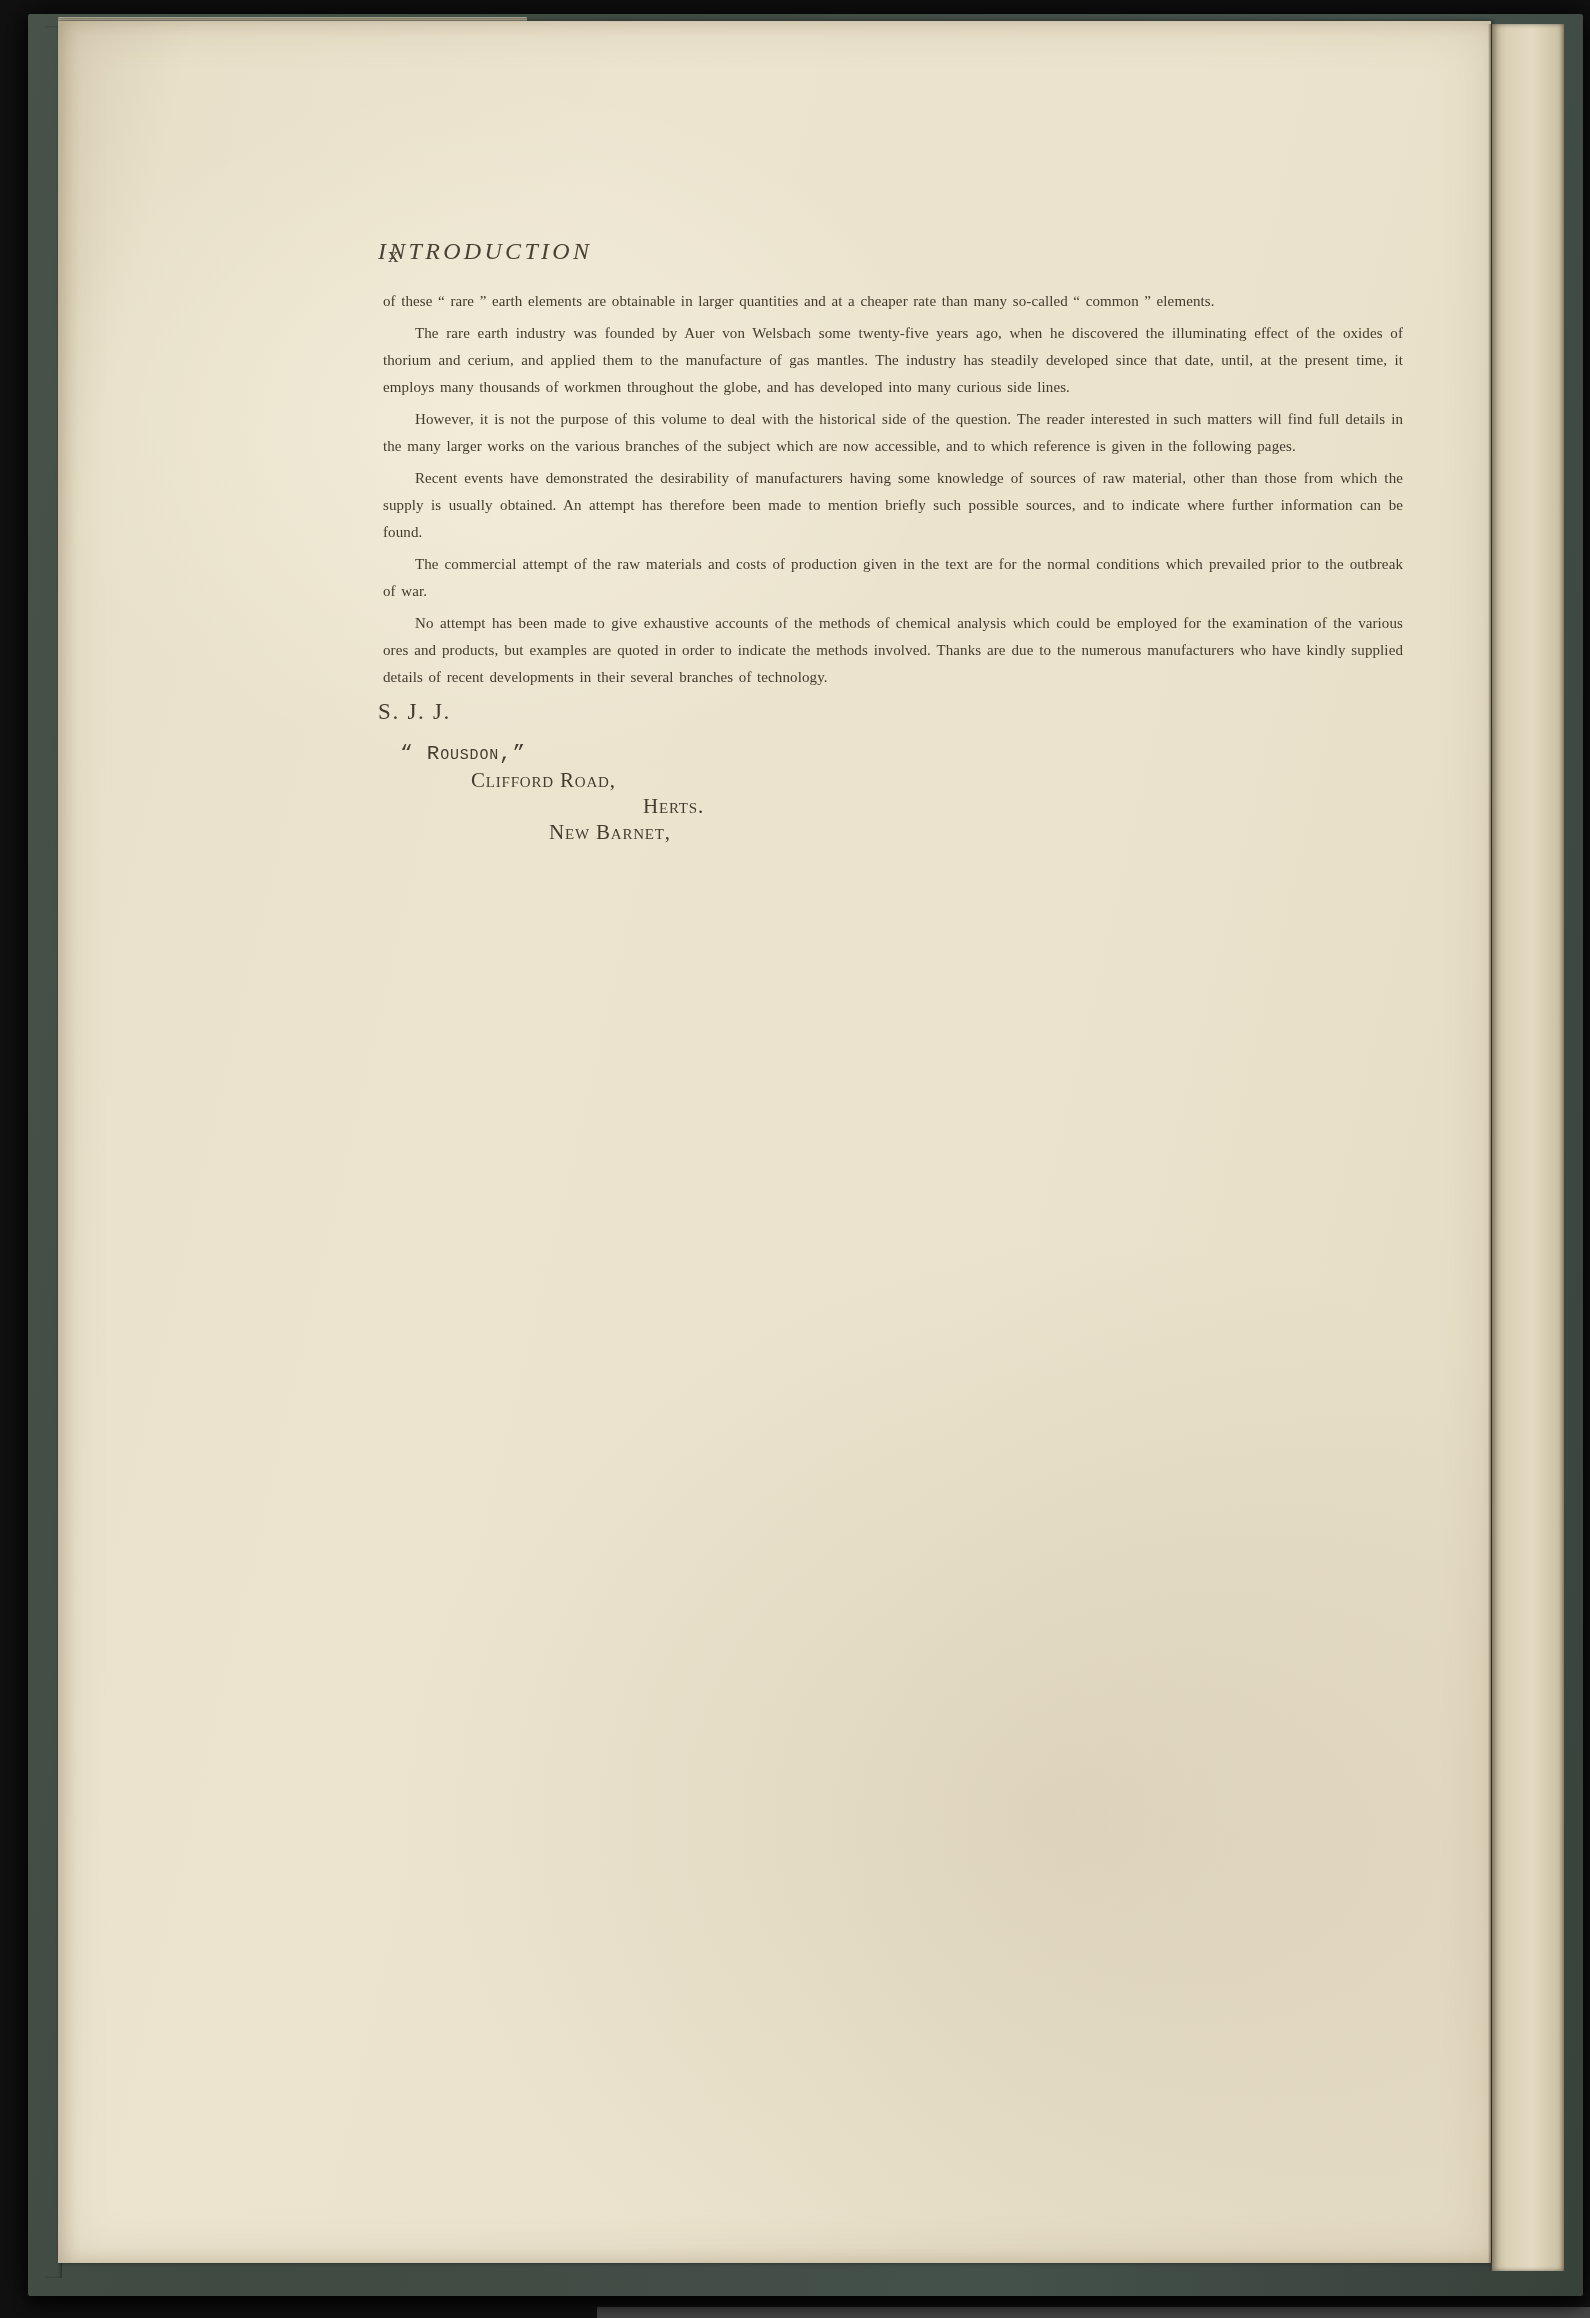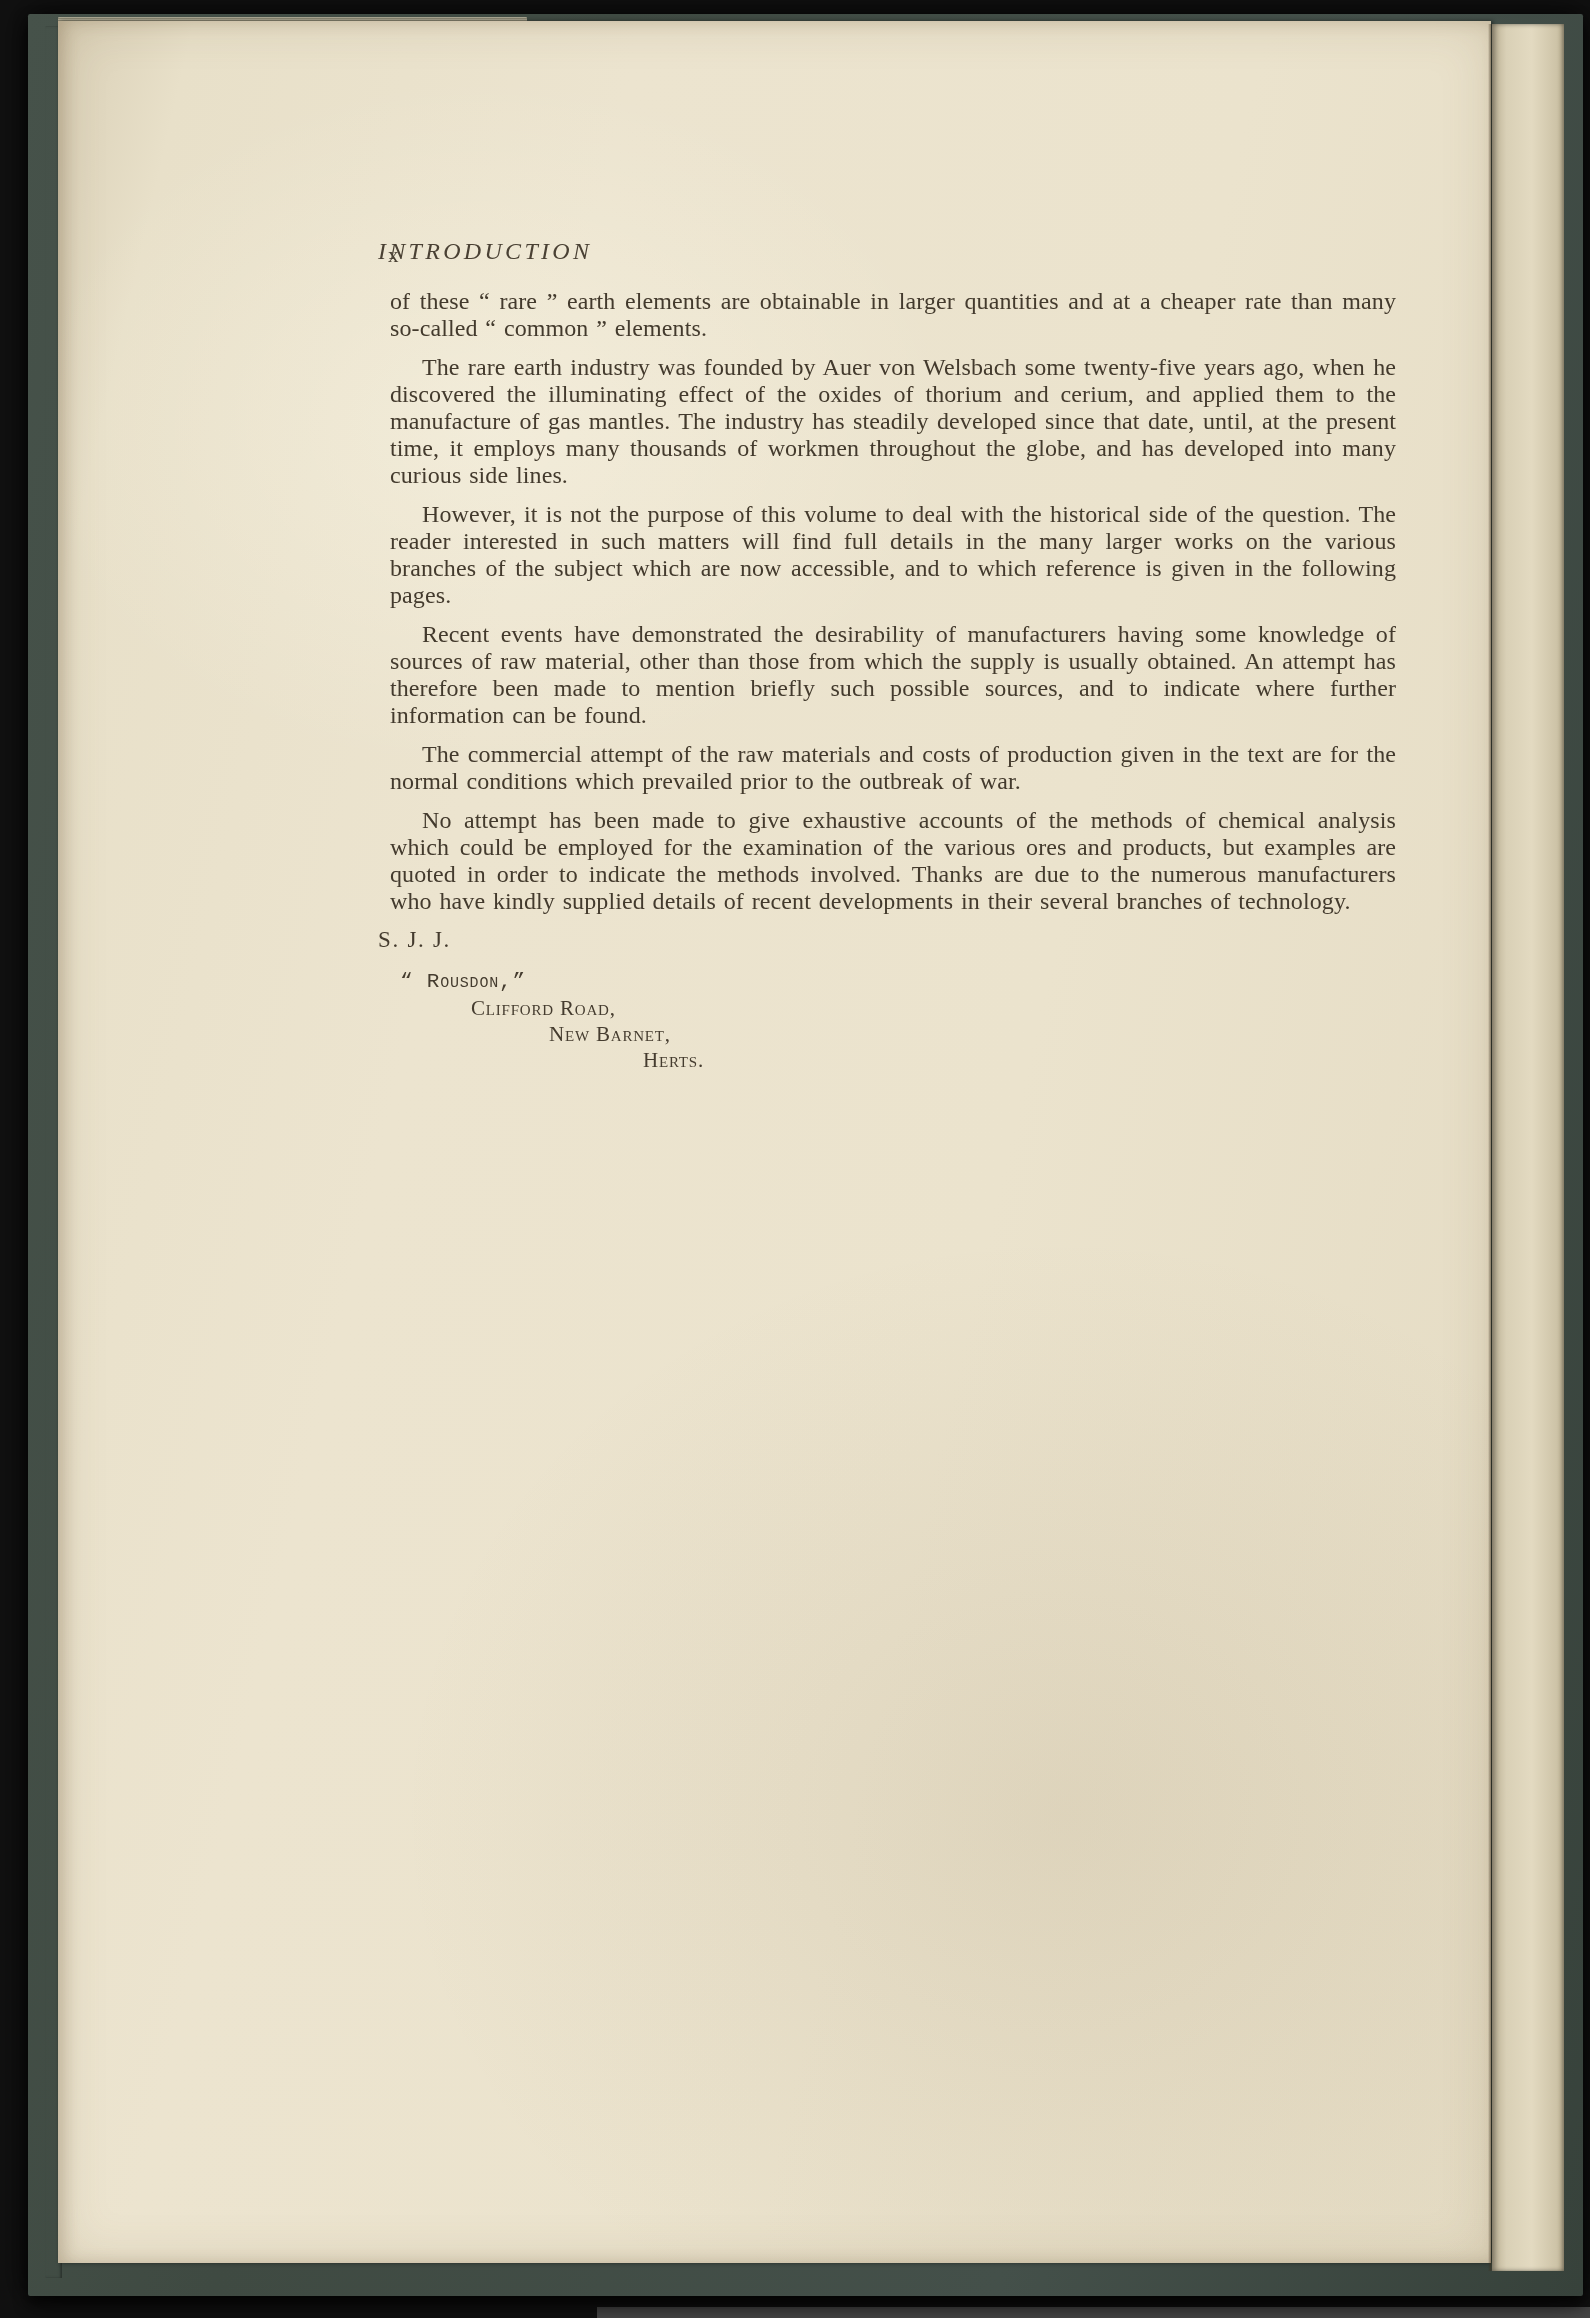--- a/index.html
+++ b/index.html
@@ -71,22 +71,22 @@
   }
   .page-number{
     position:absolute;left:10px;top:5.5px;
     font-size:21px;letter-spacing:1.1px;color:#4a4134;
   }
   .header-title{
     position:absolute;left:0;right:0;top:0;text-align:left;
     font-style:italic;font-size:24px;letter-spacing:3.3px;color:#4a4134;
   }
   .body-text p{
-    margin:12px;
-    font-size:24px;line-height:27px;
+    margin:5px;
+    font-size:15px;line-height:27px;
     text-align:justify;
     word-spacing:1.7px;
     letter-spacing:0.1px;
   }
   .body-text p.indent{text-indent:32px;}
   .signature{
     margin-top:7.7px;
     padding-right:3.3px;
     font-size:23px;letter-spacing:1.7px;color:#443b2e;
   }
@@ -127,22 +127,22 @@
           <p class="indent">Recent events have demonstrated the desirability of manufacturers having some knowledge of sources of raw material, other than those from which the supply is usually obtained.  An attempt has therefore been made to mention briefly such possible sources, and to indicate where further information can be found.</p>
           <p class="indent">The commercial attempt of the raw materials and costs of production given in the text are for the normal conditions which prevailed prior to the outbreak of war.</p>
           <p class="indent">No attempt has been made to give exhaustive accounts of the methods of chemical analysis which could be employed for the examination of the various ores and products, but examples are quoted in order to indicate the methods involved.  Thanks are due to the numerous manufacturers who have kindly supplied details of recent developments in their several branches of technology.</p>
         </div>
 
         <div class="signature">S. J. J.</div>
 
         <div class="address">
           <div class="addr-line addr-0">“ Rousdon,”</div>
           <div class="addr-line addr-1">Clifford Road,</div>
+          <div class="addr-line addr-3">Herts.</div>
           <div class="addr-line addr-2">New Barnet,</div>
-          <div class="addr-line addr-3">Herts.</div>
         </div>
 
       </div>
     </div>
 
     <div class="crease"></div>
     <div class="page-right-edge"></div>
 
   </div>
 </div>

